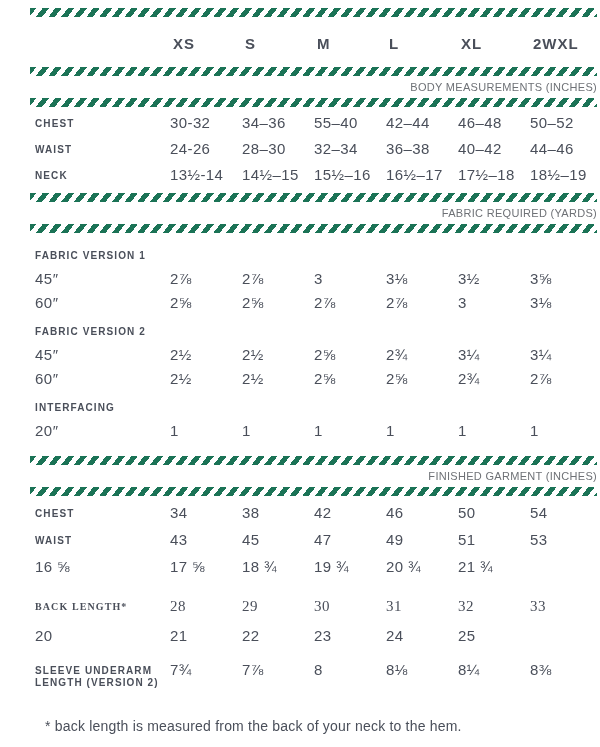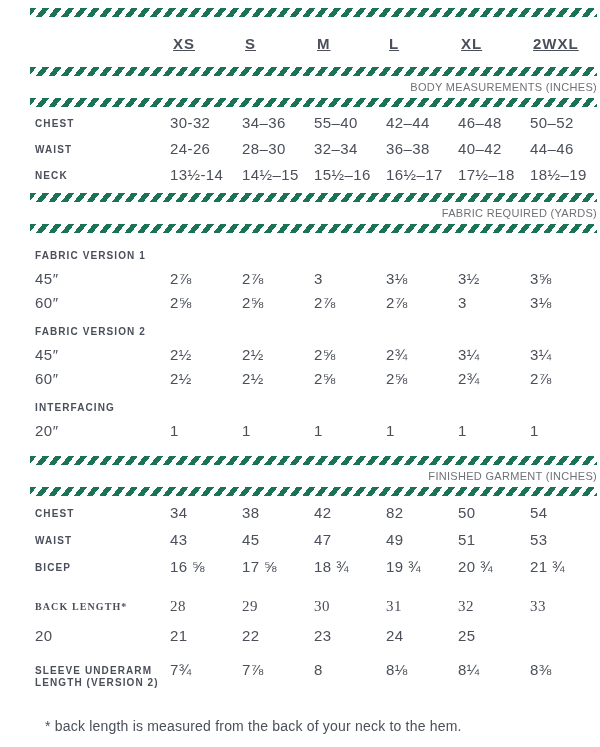--- a/index.html
+++ b/index.html
@@ -51,21 +51,21 @@
   }
   .trow.measure .label {
     font-size: 15px;
     font-weight: normal;
     letter-spacing: 0.5px;
     line-height: 16px;
     padding-top: 0;
   }
 
   
-  .header-row { margin-top: 19px; margin-bottom: 15px; text-decoration: underline; }
+  .header-row { margin-top: 19px; margin-bottom: 15px; }
   .hdr {
     font-size: 15px;
     font-weight: bold;
     letter-spacing: 1px;
     line-height: 16px;
     padding-left: 3px;
   }
 
   
   .section-title {
@@ -217,35 +217,34 @@
   <div class="section" data-idx="2">
     <div class="hatch"></div>
     <div class="section-title">FINISHED GARMENT (INCHES)</div>
     <div class="hatch"></div>
     <div class="rows">
         <div class="trow data">
           <div class="cell label">CHEST</div>
           <div class="cell val">34</div>
           <div class="cell val">38</div>
           <div class="cell val">42</div>
-          <div class="cell val">82</div>
+          <div class="cell val">46</div>
           <div class="cell val">50</div>
           <div class="cell val">54</div>
         </div>
         <div class="trow data">
           <div class="cell label">WAIST</div>
           <div class="cell val">43</div>
           <div class="cell val">45</div>
           <div class="cell val">47</div>
           <div class="cell val">49</div>
           <div class="cell val">51</div>
           <div class="cell val">53</div>
         </div>
         <div class="trow data">
-          <div class="cell label">BICEP</div>
           <div class="cell val">16 ⅝</div>
           <div class="cell val">17 ⅝</div>
           <div class="cell val">18 ¾</div>
           <div class="cell val">19 ¾</div>
           <div class="cell val">20 ¾</div>
           <div class="cell val">21 ¾</div>
         </div>
         <div class="trow data">
           <div class="cell label">BACK LENGTH*</div>
           <div class="cell val">28</div>

